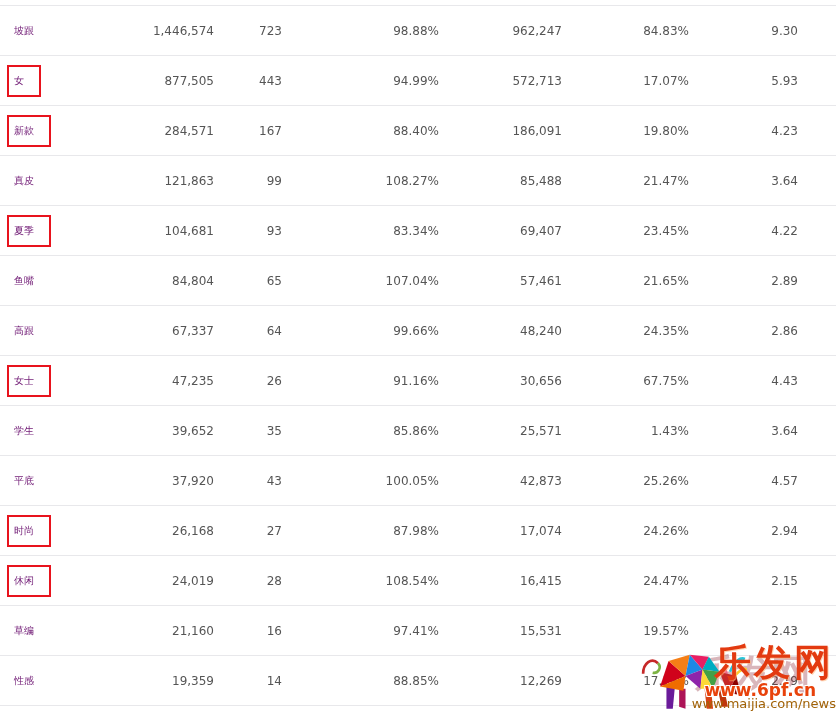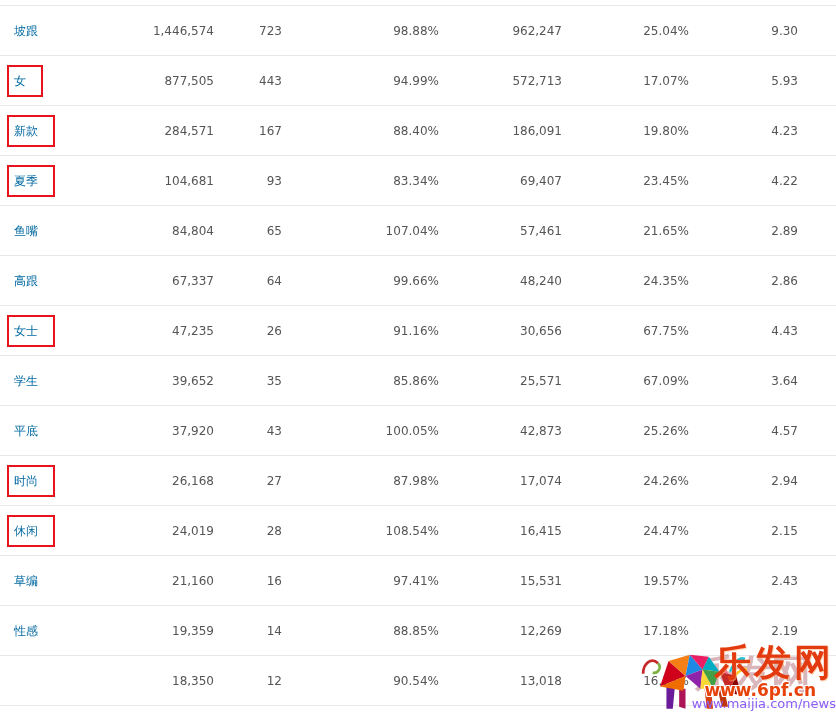--- a/index.html
+++ b/index.html
@@ -16,21 +16,21 @@
   }
   table.kw-table td{
     height:47px;border-bottom:1px solid #e8e8eb;
     font-size:12px;color:#555555;vertical-align:middle;
     overflow:visible;white-space:nowrap;
   }
   td.kw-cell{padding-left:14px;text-align:left;}
   td.num-cell{text-align:right;}
   td.last-cell{padding-right:38px;}
   a.kw{
-    color:#0369a1;text-decoration:none;font-size:12px;cursor:pointer;
+    color:#701a75;text-decoration:none;font-size:10px;cursor:pointer;
     display:inline-block;line-height:14px;
   }
   a.kw.boxed{
     border:2px solid #e8131d;
     padding:7px 15px 7px 5px;
     margin:-9px 0 -9px -7px;
   }
   
   .watermark{
     position:absolute;right:0;bottom:0;width:281px;height:72px;
@@ -48,21 +48,21 @@
     color:#e33a10;line-height:1;
     text-shadow:1px 1px 0 rgba(255,180,120,.55);
   }
   .wm-url{
     position:absolute;right:20px;top:42px;z-index:5;
     font-size:17px;font-weight:bold;white-space:nowrap;color:#e8420b;line-height:1;
     text-shadow:-1px -1px 0 #fff,1px -1px 0 #fff,-1px 1px 0 #fff,1px 1px 0 #fff;
   }
   .wm-url2{
     position:absolute;right:0px;top:57px;z-index:3;
-    font-size:13px;white-space:nowrap;color:#8b5cf6;line-height:1;
+    font-size:13px;white-space:nowrap;color:#a16207;line-height:1;
   }
 </style>
 </head>
 <body>
 
 <div class="table-wrap">
   <table class="kw-table">
     <colgroup>
       <col style="width:100px">
         <col style="width:115px">
@@ -72,21 +72,21 @@
         <col style="width:127px">
       <col style="width:146px">
     </colgroup>
     <tbody>
         <tr>
     <td class="kw-cell"><a class="kw">坡跟</a></td>
     <td class="num-cell">1,446,574</td>
     <td class="num-cell">723</td>
     <td class="num-cell">98.88%</td>
     <td class="num-cell">962,247</td>
-    <td class="num-cell">25.04%</td>
+    <td class="num-cell">84.83%</td>
     <td class="num-cell last-cell">9.30</td>
   </tr>
         <tr>
     <td class="kw-cell"><a class="kw boxed">女</a></td>
     <td class="num-cell">877,505</td>
     <td class="num-cell">443</td>
     <td class="num-cell">94.99%</td>
     <td class="num-cell">572,713</td>
     <td class="num-cell">17.07%</td>
     <td class="num-cell last-cell">5.93</td>
@@ -94,20 +94,29 @@
         <tr>
     <td class="kw-cell"><a class="kw boxed">新款</a></td>
     <td class="num-cell">284,571</td>
     <td class="num-cell">167</td>
     <td class="num-cell">88.40%</td>
     <td class="num-cell">186,091</td>
     <td class="num-cell">19.80%</td>
     <td class="num-cell last-cell">4.23</td>
   </tr>
         <tr>
+    <td class="kw-cell"><a class="kw">真皮</a></td>
+    <td class="num-cell">121,863</td>
+    <td class="num-cell">99</td>
+    <td class="num-cell">108.27%</td>
+    <td class="num-cell">85,488</td>
+    <td class="num-cell">21.47%</td>
+    <td class="num-cell last-cell">3.64</td>
+  </tr>
+        <tr>
     <td class="kw-cell"><a class="kw boxed">夏季</a></td>
     <td class="num-cell">104,681</td>
     <td class="num-cell">93</td>
     <td class="num-cell">83.34%</td>
     <td class="num-cell">69,407</td>
     <td class="num-cell">23.45%</td>
     <td class="num-cell last-cell">4.22</td>
   </tr>
         <tr>
     <td class="kw-cell"><a class="kw">鱼嘴</a></td>
@@ -135,21 +144,21 @@
     <td class="num-cell">30,656</td>
     <td class="num-cell">67.75%</td>
     <td class="num-cell last-cell">4.43</td>
   </tr>
         <tr>
     <td class="kw-cell"><a class="kw">学生</a></td>
     <td class="num-cell">39,652</td>
     <td class="num-cell">35</td>
     <td class="num-cell">85.86%</td>
     <td class="num-cell">25,571</td>
-    <td class="num-cell">67.09%</td>
+    <td class="num-cell">1.43%</td>
     <td class="num-cell last-cell">3.64</td>
   </tr>
         <tr>
     <td class="kw-cell"><a class="kw">平底</a></td>
     <td class="num-cell">37,920</td>
     <td class="num-cell">43</td>
     <td class="num-cell">100.05%</td>
     <td class="num-cell">42,873</td>
     <td class="num-cell">25.26%</td>
     <td class="num-cell last-cell">4.57</td>

